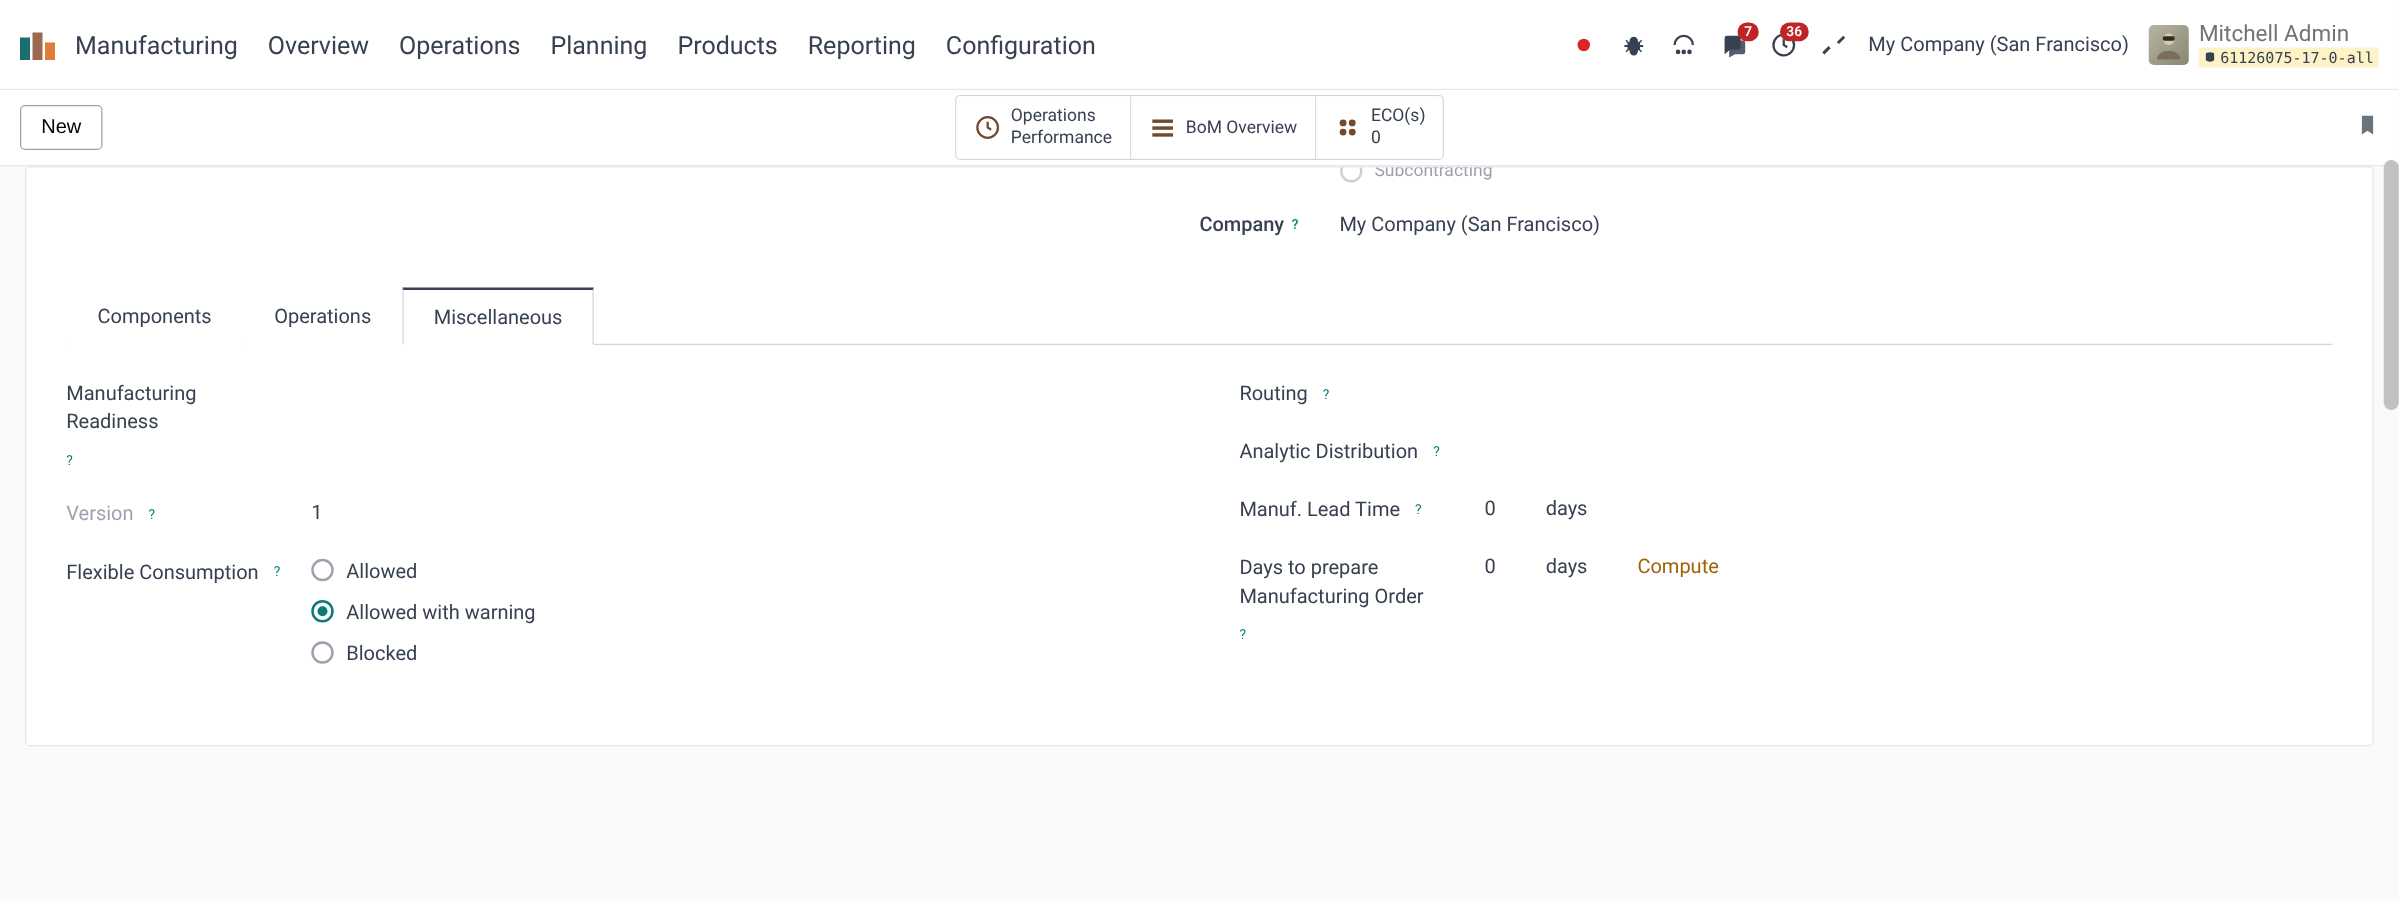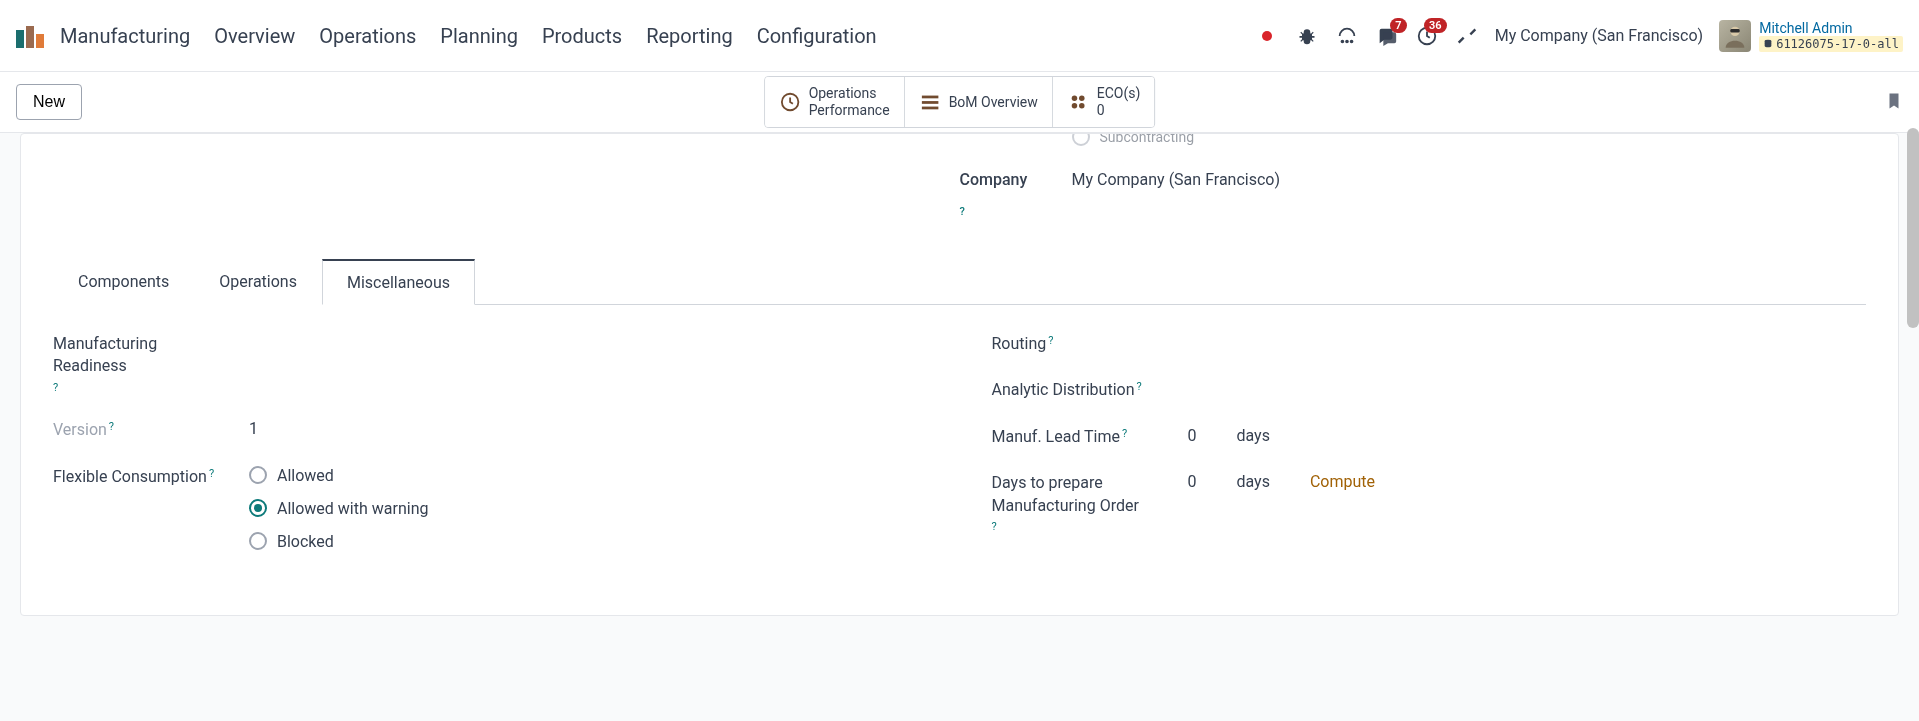--- a/index.html
+++ b/index.html
@@ -12,21 +12,21 @@
 .nav-menu { display: flex; gap: 24px; }
 .nav-item { font-size: 20px; color: #374151; cursor: pointer; }
 .topbar-right { margin-left: auto; display: flex; align-items: center; gap: 16px; }
 .icon-btn { position: relative; cursor: pointer; width: 24px; height: 24px; display: flex; align-items: center; justify-content: center; }
 .badge { position: absolute; top: -6px; right: -8px; background: #c02427; color: #fff; font-size: 11px; border-radius: 10px; padding: 1px 5px; font-weight: 600; }
 .dot-red { width: 10px; height: 10px; background: #d9242a; border-radius: 50%; }
 .company-name { font-size: 16px; color: #374151; }
 .user-block { display: flex; align-items: center; gap: 8px; }
 .avatar { width: 32px; height: 32px; border-radius: 4px; background: linear-gradient(135deg, #b8b4a2, #8a8674); display: flex; align-items: center; justify-content: center; }
 .user-info { display: flex; flex-direction: column; font-size: 12px; }
-.user-name { font-size: 14px; color: #0369a1; }
+.user-name { font-size: 18px; color: #737373; }
 .user-db { font-family: monospace; font-size: 12px; background: #fef3c7; padding: 1px 4px; border-radius: 2px; display: inline-flex; align-items: center; gap: 3px; }
 
 .subbar { display: flex; align-items: center; padding: 12px 16px; background: #fff; border-bottom: 1px solid #e5e7eb; }
 .new-btn { border: 1px solid #9ca3af; background: #fff; padding: 8px 16px; font-size: 16px; border-radius: 4px; cursor: pointer; margin-right: 12px; }
 .breadcrumb-area { display: flex; flex-direction: column; }
 .breadcrumb-link { color: #0d7a7a; font-size: 15px; }
 .breadcrumb-row { display: flex; align-items: center; gap: 10px; margin-top: 2px; }
 .breadcrumb-current { font-size: 15px; color: #374151; }
 .gear-mini, .cloud-mini, .undo-mini { cursor: pointer; color: #374151; }
 .stat-buttons { display: flex; border: 1px solid #d1d5db; border-radius: 4px; overflow: hidden; margin-left: auto; margin-right: auto; position: absolute; left: 50%; transform: translateX(-50%); }
@@ -36,32 +36,32 @@
 .subbar-right { margin-left: auto; }
 .bookmark-icon { cursor: pointer; color: #6b7280; }
 
 .content { padding: 0 20px 40px 20px; }
 .form-sheet { background: #fff; border: 1px solid #e5e7eb; border-radius: 4px; padding: 0 32px 40px 32px; margin-top: 0; position: relative; overflow: hidden; }
 
 .top-partial { display: flex; padding-top: 0; }
 .top-right { margin-left: auto; width: 50%; padding-top: 0; }
 .radio-partial { display: flex; align-items: center; gap: 10px; opacity: 0.5; margin-bottom: 24px; padding-left: 112px; margin-top: -6px;}
 .field-inline { display: flex; align-items: flex-start; gap: 24px; margin-bottom: 16px; }
-.field-inline .label { width: 88px; font-size: 16px; color: #374151; font-weight: 500; display: flex; align-items: flex-start; gap: 16px; flex-direction: column; }
+.field-inline .label { width: 88px; font-size: 16px; color: #374151; font-weight: 500; display: flex; align-items: center; gap: 6px; }
 .field-inline .value { font-size: 16px; color: #374151; }
 .help-q { color: #0d7a7a; font-size: 11px; vertical-align: super; }
 
 .tabs { display: flex; border-bottom: 1px solid #d1d5db; margin-top: 24px; }
 .tab { padding: 12px 24px; font-size: 16px; color: #374151; cursor: pointer; border: 1px solid transparent; border-bottom: none; position: relative; top: 1px; background: #fff; }
 .tab.active { border: 1px solid #d1d5db; border-bottom: 1px solid #fff; border-top: 2px solid #374151; }
 
 .tab-body { display: flex; gap: 64px; padding-top: 28px; }
 .col { flex: 1; }
 .form-row { display: flex; align-items: flex-start; margin-bottom: 24px; gap: 16px; }
-.form-label { width: 180px; font-size: 16px; color: #374151; line-height: 1.4; display: flex; align-items: flex-start; gap: 2px; flex-wrap: wrap; }
+.form-label { width: 180px; font-size: 16px; color: #374151; line-height: 1.4; display: flex; align-items: center; gap: 12px; flex-wrap: wrap; }
 .form-label.muted { color: #9ca3af; }
 .form-value { flex: 1; font-size: 16px; color: #374151; }
 .radio-group { display: flex; flex-direction: column; gap: 14px; }
 .radio-option { display: flex; align-items: center; gap: 10px; cursor: pointer; font-size: 16px; }
 .radio-circle { width: 18px; height: 18px; border: 2px solid #9ca3af; border-radius: 50%; display: flex; align-items: center; justify-content: center; flex-shrink: 0; }
 .radio-circle.checked { border-color: #0d7a7a; }
 .radio-circle.checked::after { content: ""; width: 8px; height: 8px; background: #0d7a7a; border-radius: 50%; }
 .inline-unit { display: flex; align-items: center; gap: 40px; }
 .compute-link { color: #a16207; cursor: pointer; }
 

